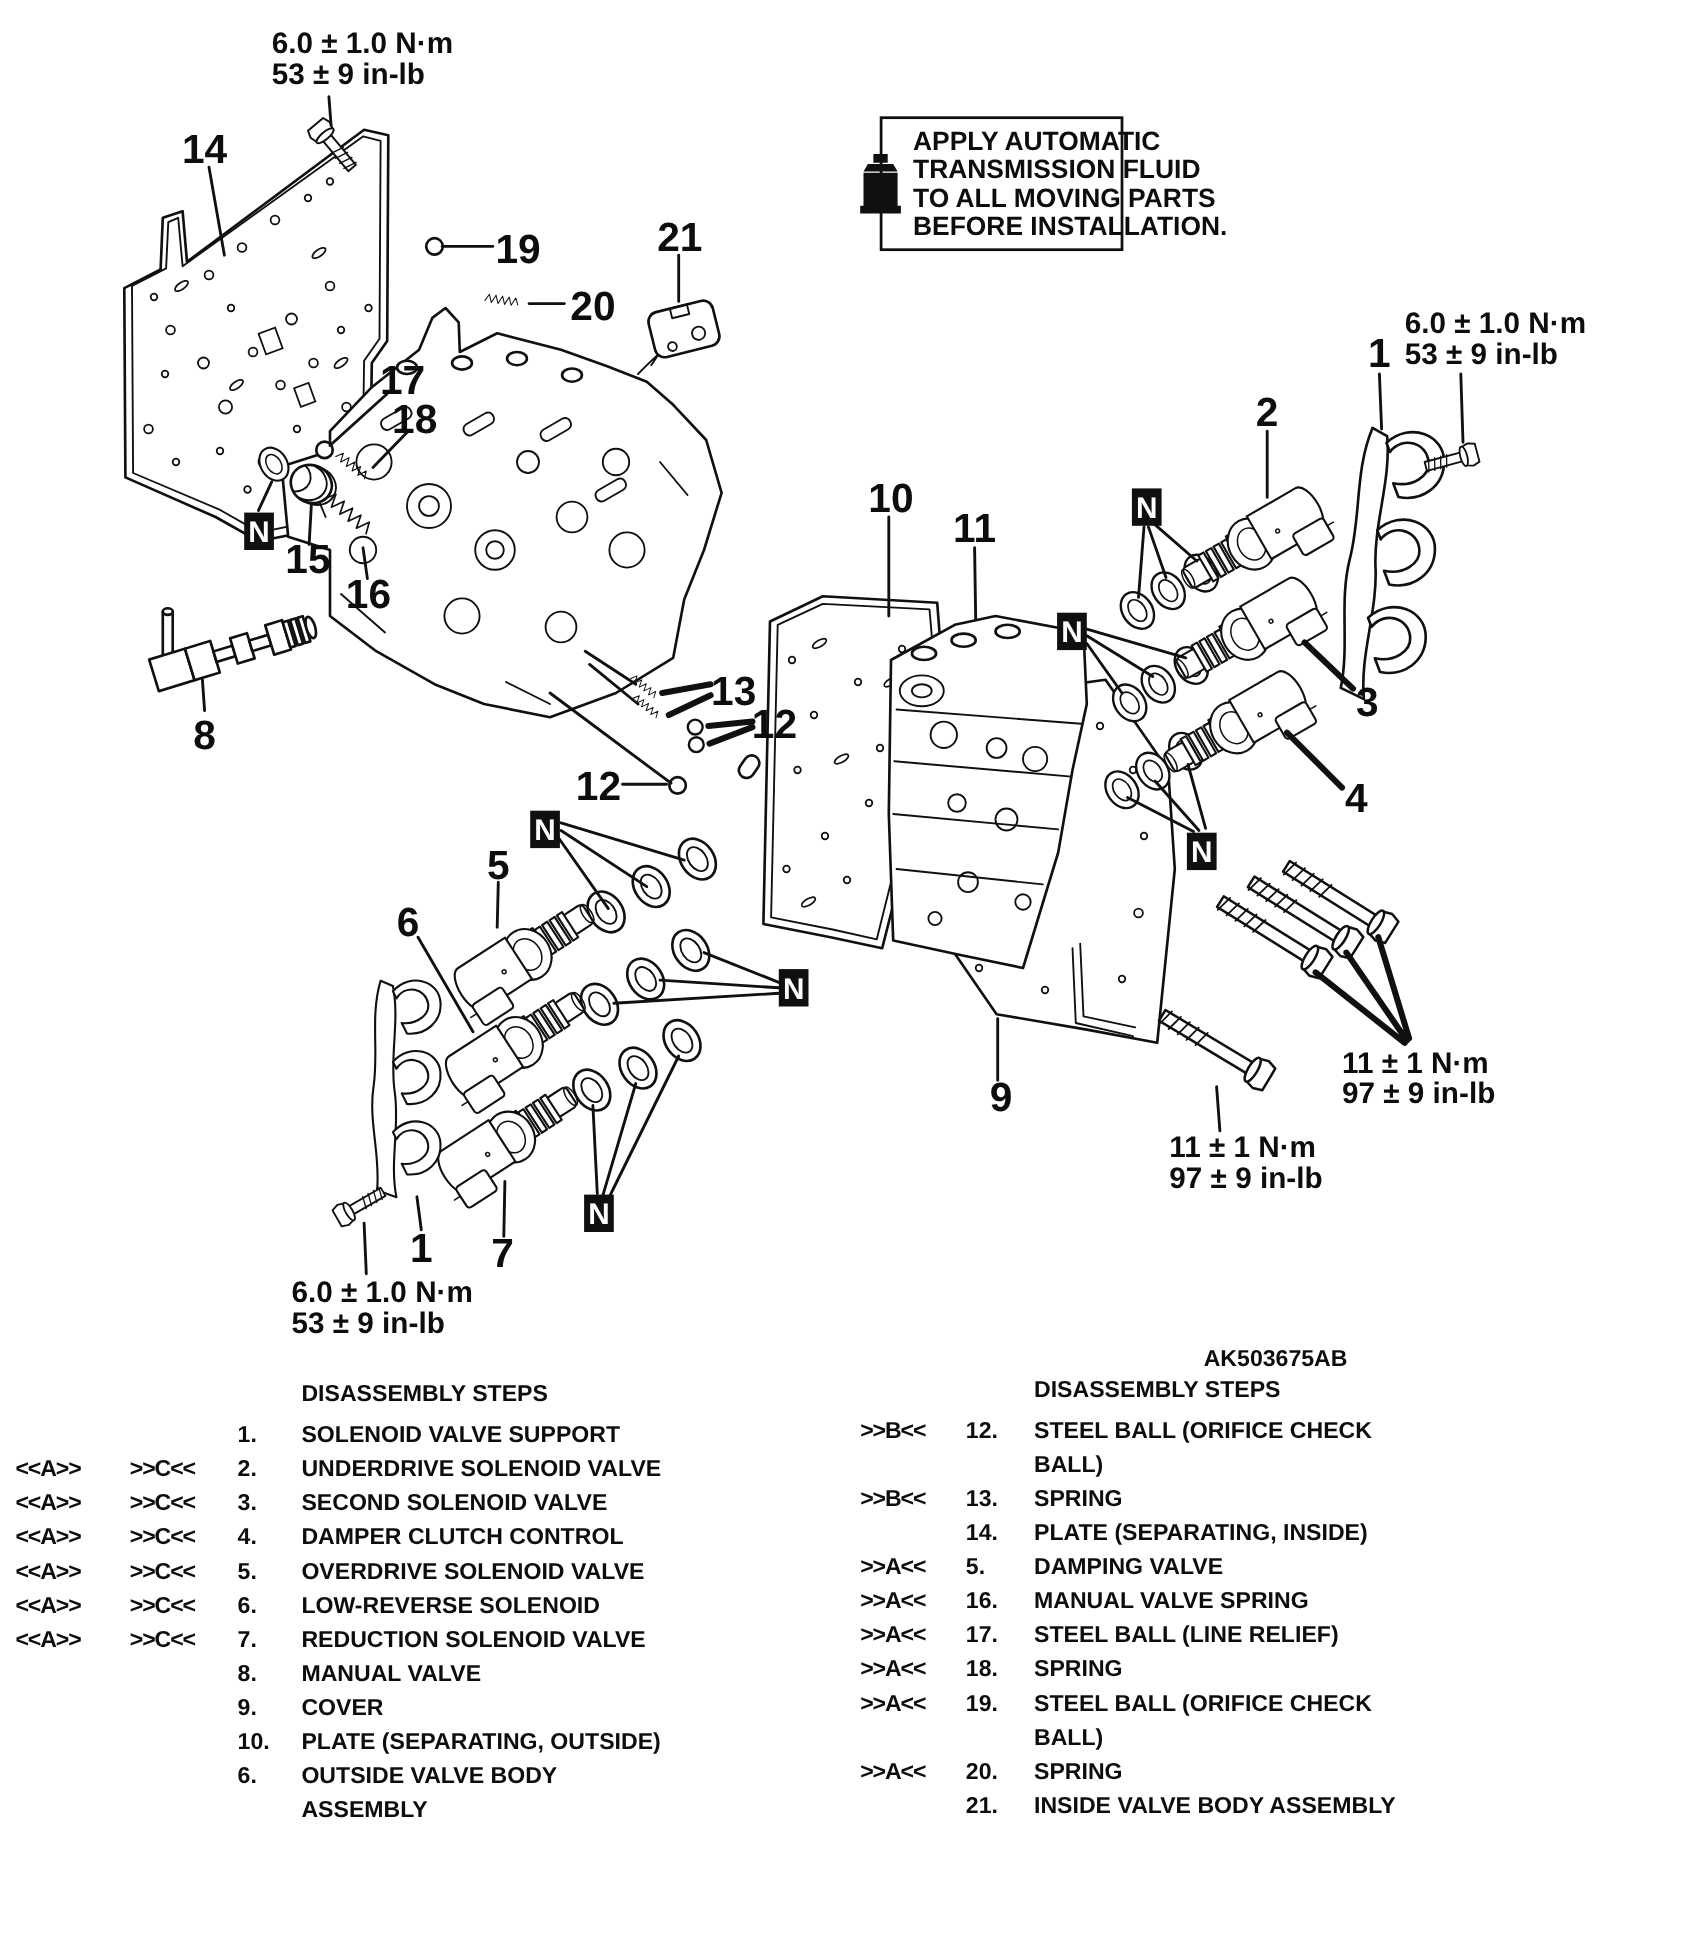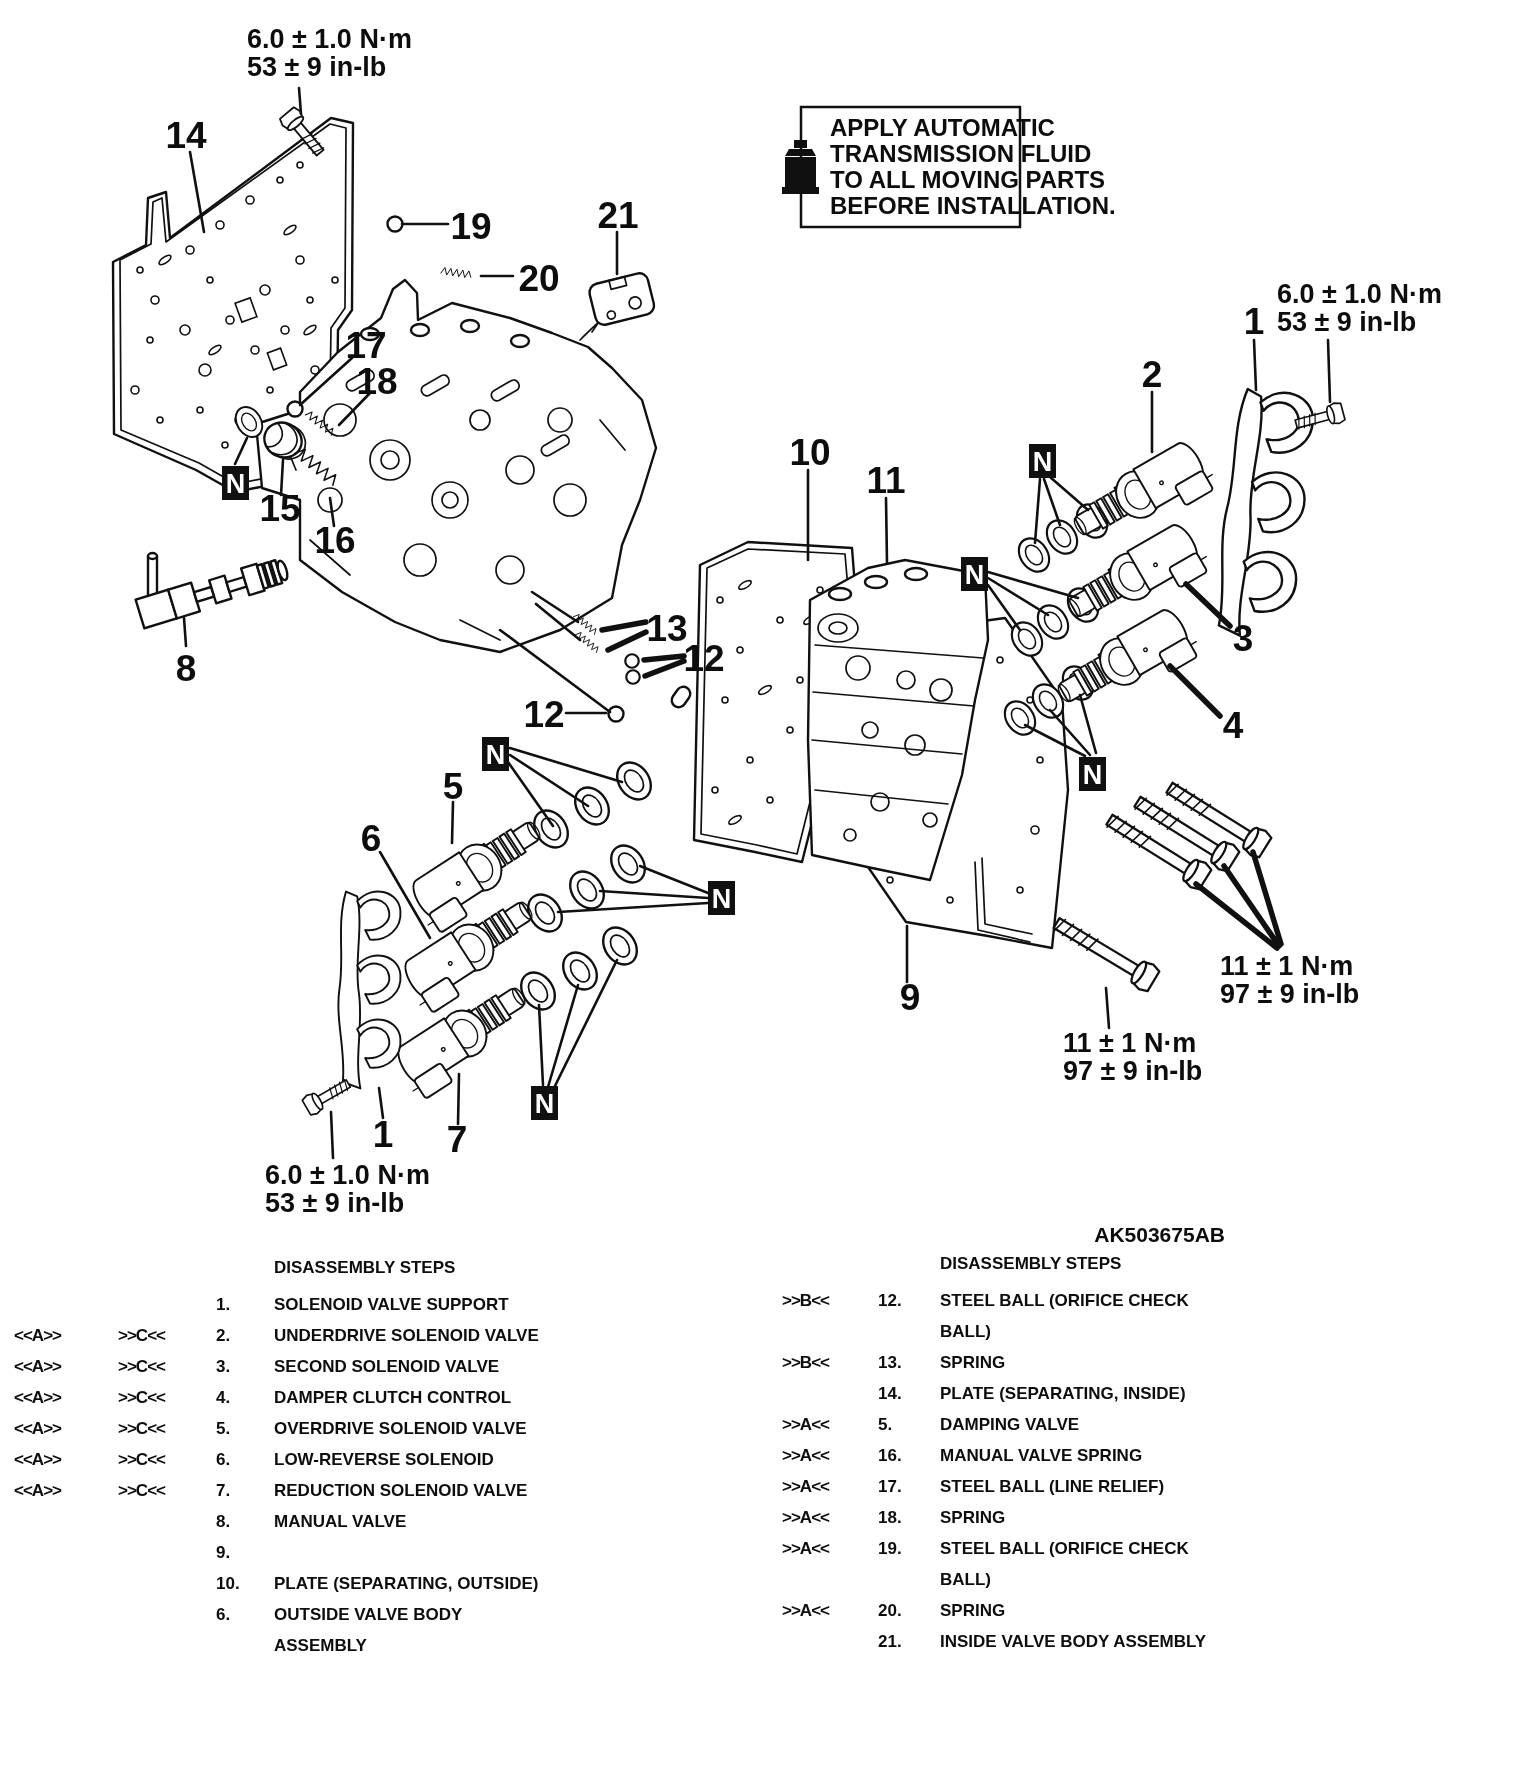--- a/index.html
+++ b/index.html
@@ -10,21 +10,21 @@
   .s2 {fill:none;stroke:#101010;stroke-width:1.7;stroke-linejoin:round;stroke-linecap:round;}
   .ld {stroke:#101010;stroke-width:2.6;fill:none;stroke-linecap:round;}
   .ldt{stroke:#101010;stroke-width:5.5;fill:none;stroke-linecap:round;}
   .blk{fill:#101010;stroke:none;}
   .hole{fill:#fff;stroke:#101010;stroke-width:1.6;}
   .callout{font:700 37px "Liberation Sans",sans-serif;fill:#0d0d0d;text-anchor:middle;}
   .tq{font:700 27px "Liberation Sans",sans-serif;fill:#0d0d0d;}
   .ntxt{font:700 27px "Liberation Sans",sans-serif;fill:#fff;text-anchor:middle;}
   .note{font:700 24px "Liberation Sans",sans-serif;fill:#0d0d0d;}
   .code{font:700 21px "Liberation Sans",sans-serif;fill:#0d0d0d;text-anchor:end;}
-  .steps{position:absolute;font-weight:700;font-size:17px;line-height:31px;}
+  .steps{position:absolute;font-weight:700;font-size:21px;line-height:31px;}
   .row{display:grid;}
   .rowL{grid-template-columns:104px 98px 58px auto;}
   .rowR{grid-template-columns:96px 62px auto;}
   .m1,.m2{letter-spacing:-1px;white-space:nowrap;}
   .gap{height:6px;}
   .txt{white-space:nowrap;}
 </style>
 </head>
 <body>
 
@@ -484,20 +484,21 @@
   <div class="row rowL">
         <span class="m1"></span>
         <span class="m2"></span>
         <span class="num">8.</span>
         <span class="txt">MANUAL VALVE</span>
       </div>
   <div class="row rowL">
         <span class="m1"></span>
         <span class="m2"></span>
         <span class="num">9.</span>
+        <span class="txt">COVER</span>
       </div>
   <div class="row rowL">
         <span class="m1"></span>
         <span class="m2"></span>
         <span class="num">10.</span>
         <span class="txt">PLATE (SEPARATING, OUTSIDE)</span>
       </div>
   <div class="row rowL">
         <span class="m1"></span>
         <span class="m2"></span>

